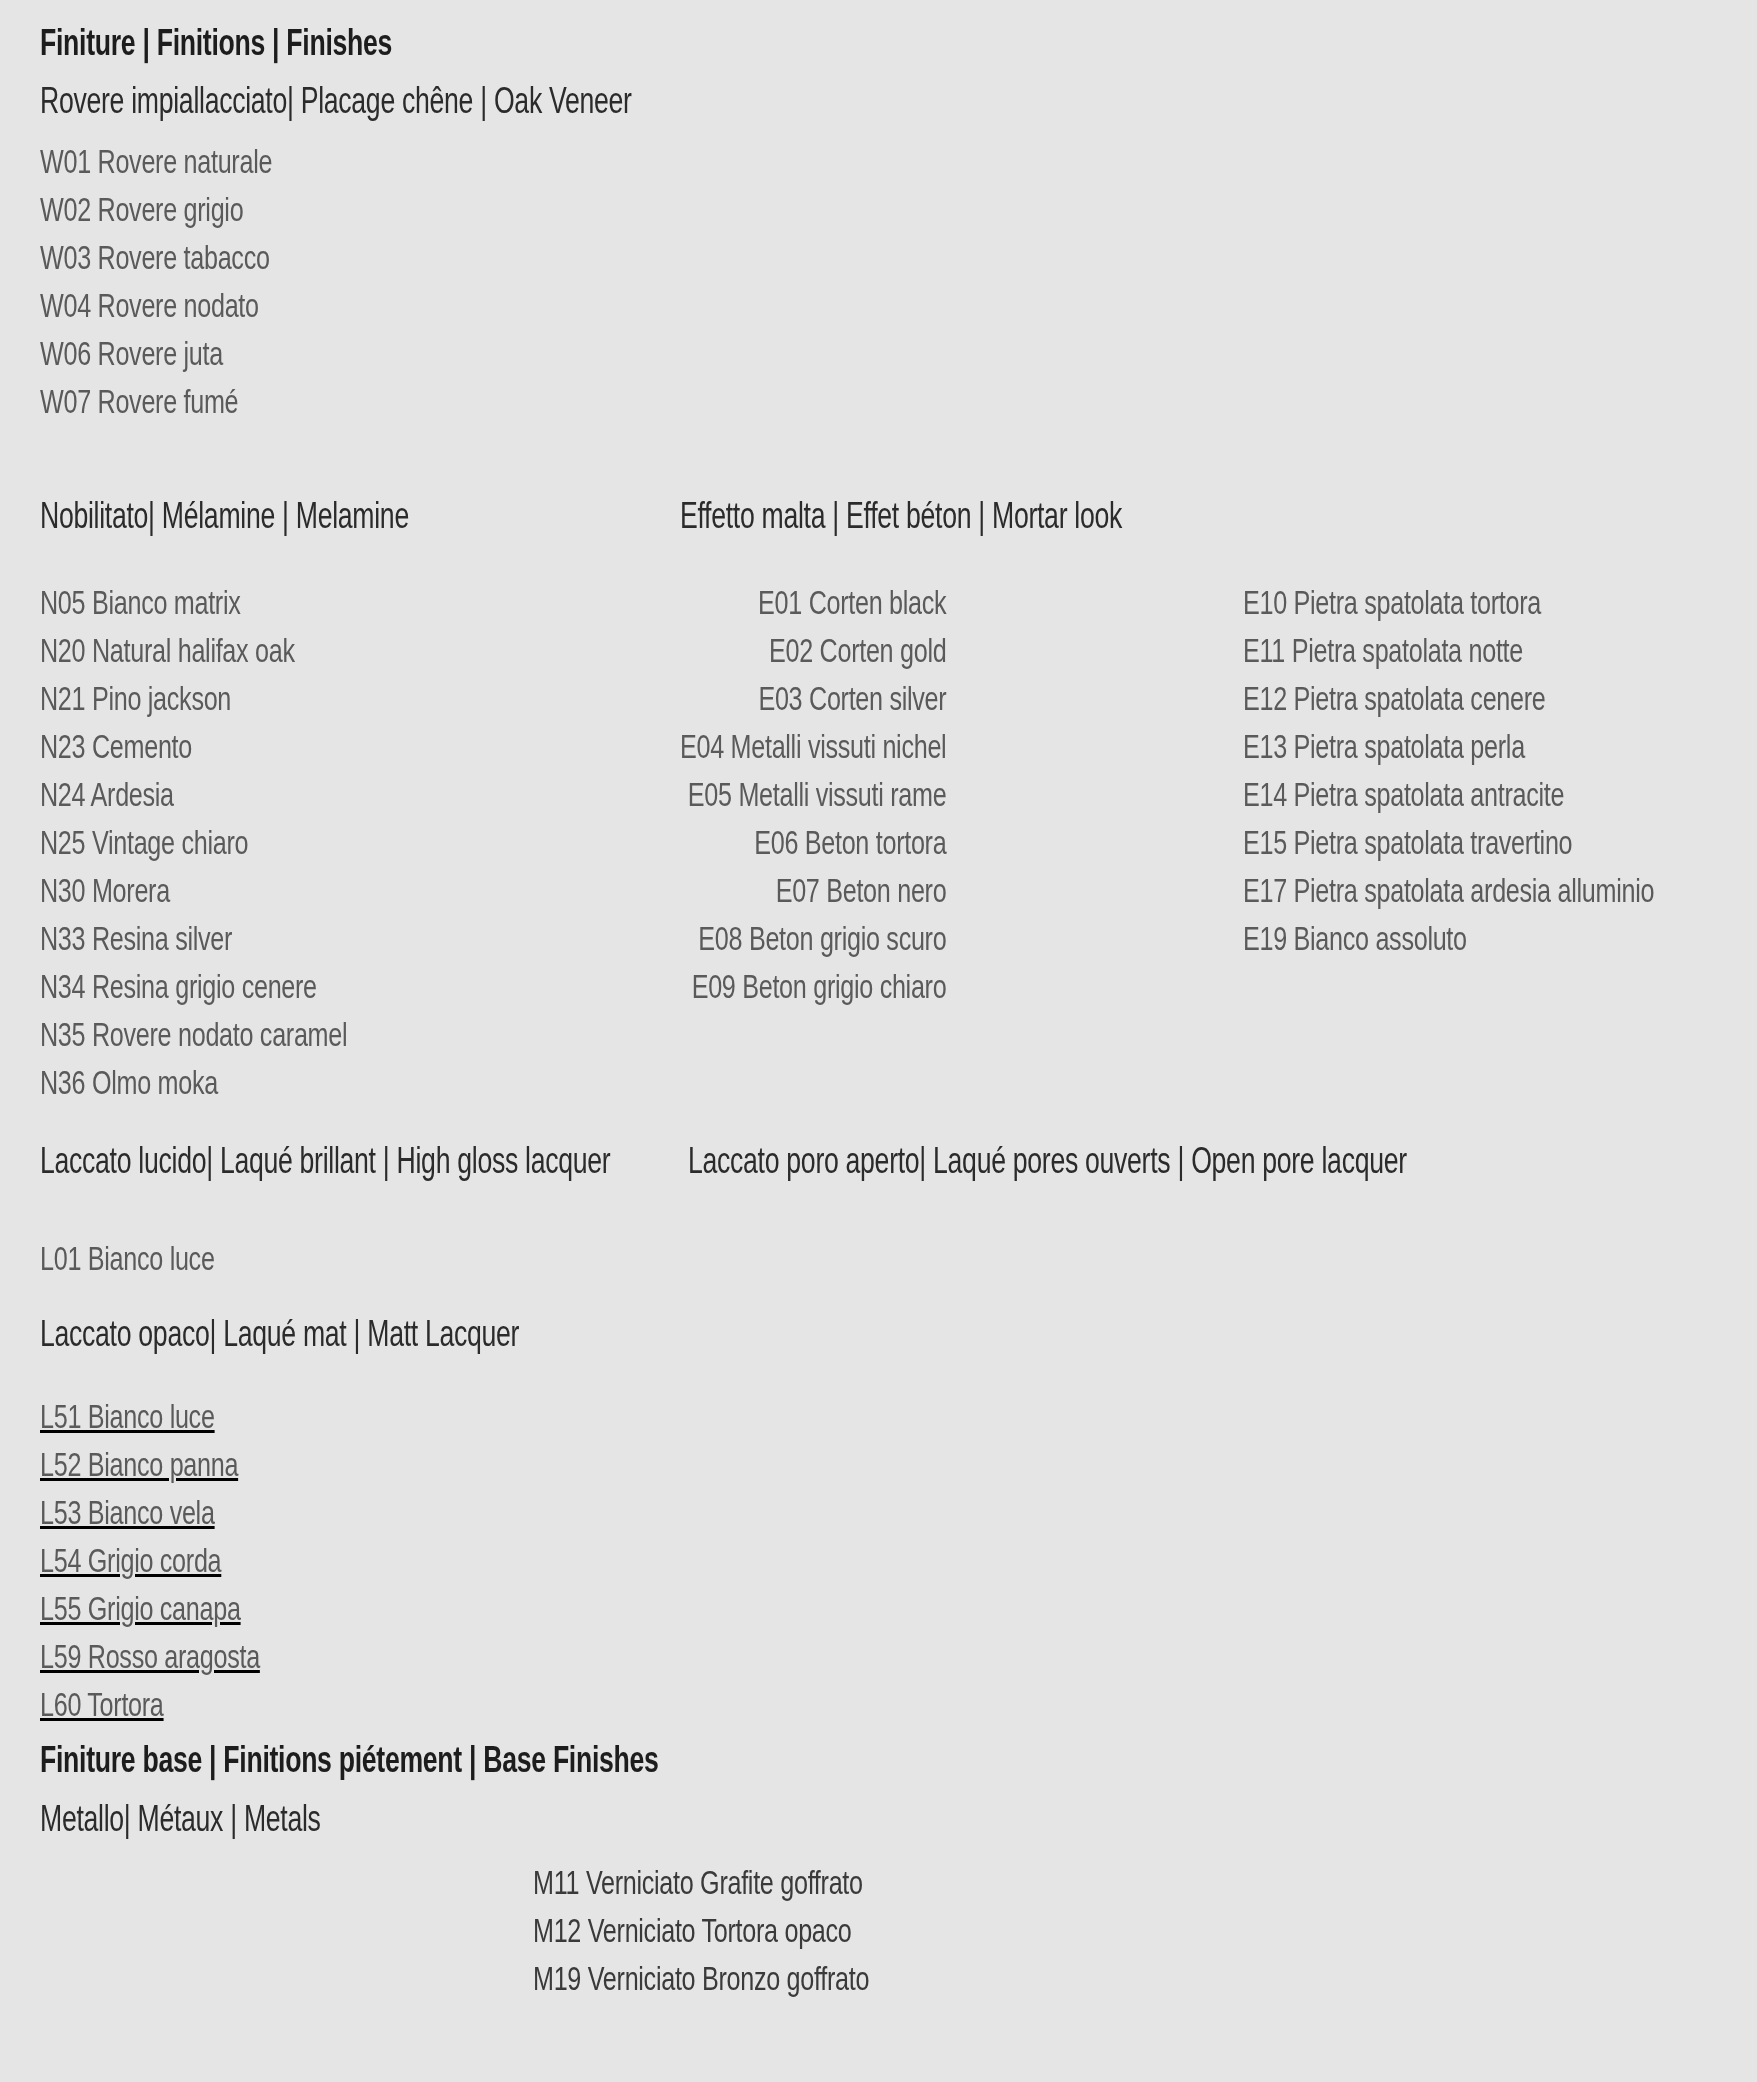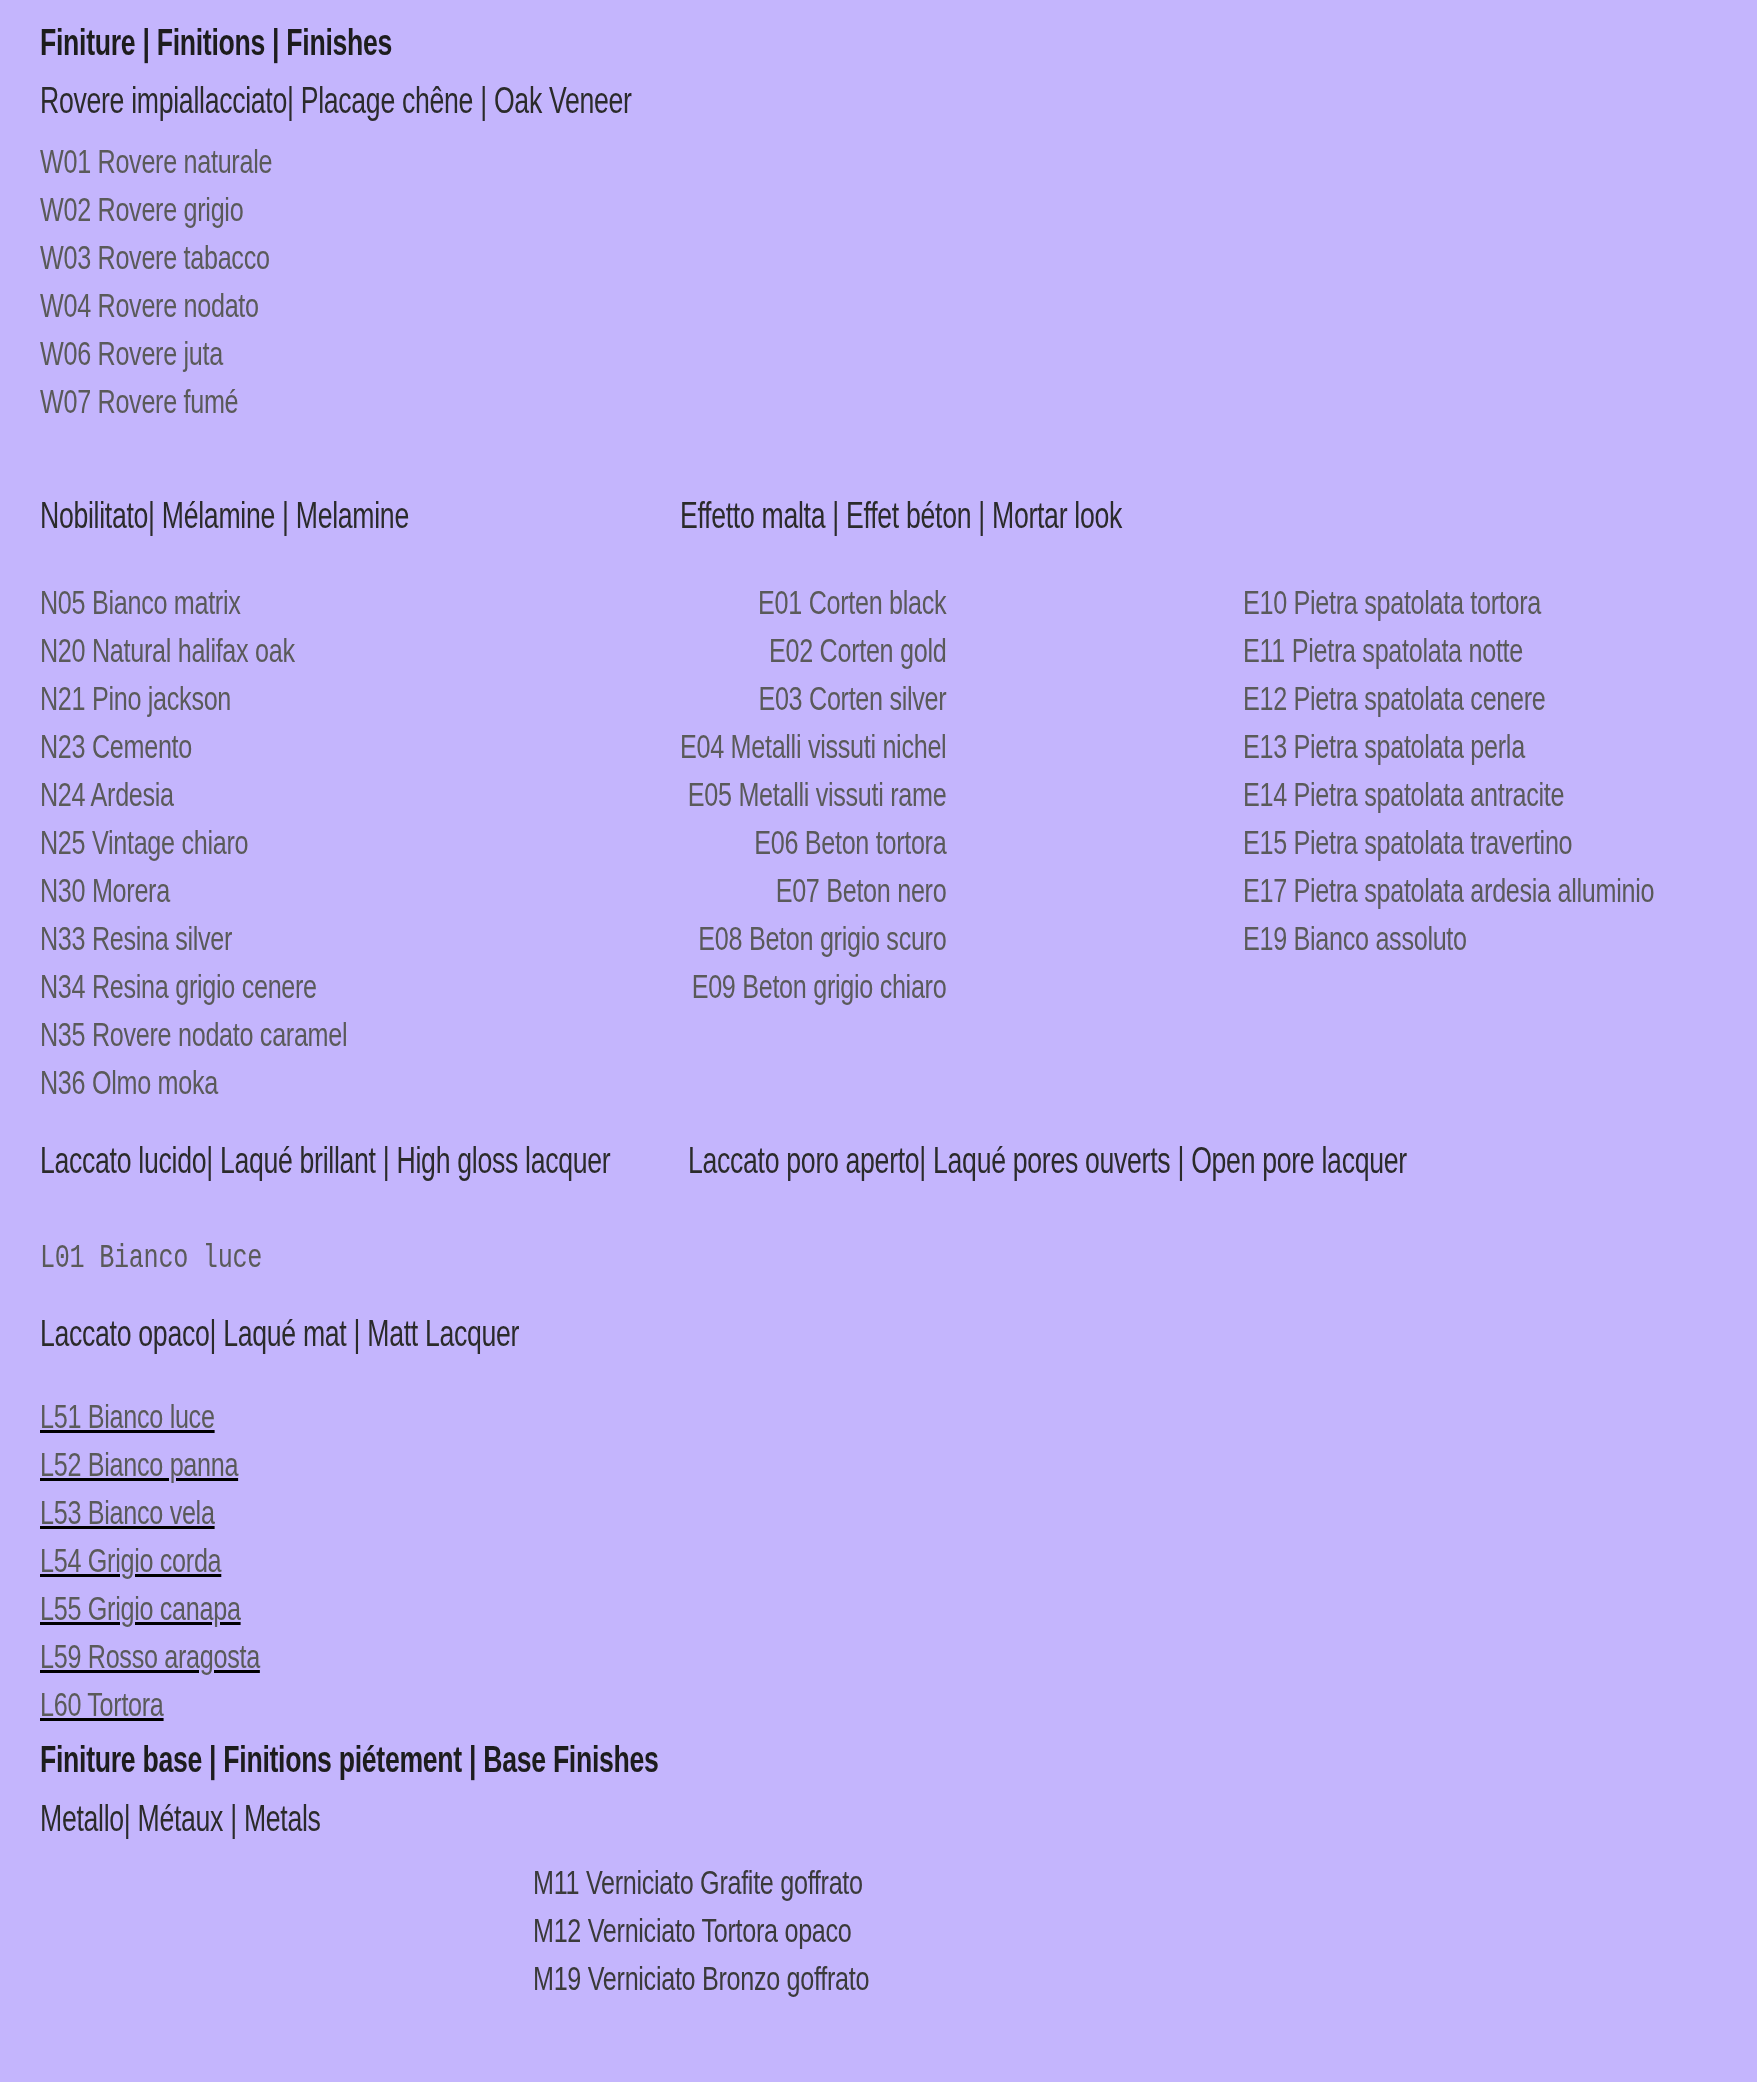--- a/index.html
+++ b/index.html
@@ -1,20 +1,20 @@
 <!DOCTYPE html>
 <html style="font-size:13.8px"><head>
 <meta charset="utf-8">
 <style>
   html, body { margin: 0; padding: 0; background: #ffffff; }
   .page {
     position: relative;
     width: 1758px;
     height: 2082px;
-    background: #c4b5fd;
+    background: #e5e5e5;
     font-family: "Liberation Sans", sans-serif;
     overflow: hidden;
   }
   .abs { position: absolute; }
   
   .t { transform: scaleX(0.74); transform-origin: 0 0; white-space: nowrap; letter-spacing: -0.4px; }
   .title  { font-size: 36px; font-weight: 700; color: #1d1d1d; line-height: 48px; }
   .header { font-size: 36px; font-weight: 400; color: #2b2b2b; line-height: 48px; }
   .list .item { font-size: 34px; font-weight: 300; color: #5a5a5a; height: 48px; line-height: 48px; }
   .list.dark .item { color: #3a3a3a; font-weight: 400; }
@@ -73,21 +73,21 @@
       <div class="t item">E12 Pietra spatolata cenere</div>
       <div class="t item">E13 Pietra spatolata perla</div>
       <div class="t item">E14 Pietra spatolata antracite</div>
       <div class="t item">E15 Pietra spatolata travertino</div>
       <div class="t item">E17 Pietra spatolata ardesia alluminio</div>
       <div class="t item">E19 Bianco assoluto</div>
     </div>
 
   <div class="abs t header" style="left:40px; top:1137px;">Laccato lucido| Laqué brillant | High gloss lacquer</div>
 
-  <div class="abs list" style="left:40px; top:1234px;font-family:Liberation Mono, monospace;">
+  <div class="abs list" style="left:40px; top:1234px;">
       <div class="t item">L01 Bianco luce</div>
     </div>
 
   <div class="abs t header" style="left:40px; top:1310px;">Laccato opaco| Laqué mat | Matt Lacquer</div>
 
   <div class="abs list" style="left:40px; top:1392px;text-decoration:underline;">
       <div class="t item">L51 Bianco luce</div>
       <div class="t item">L52 Bianco panna</div>
       <div class="t item">L53 Bianco vela</div>
       <div class="t item">L54 Grigio corda</div>

